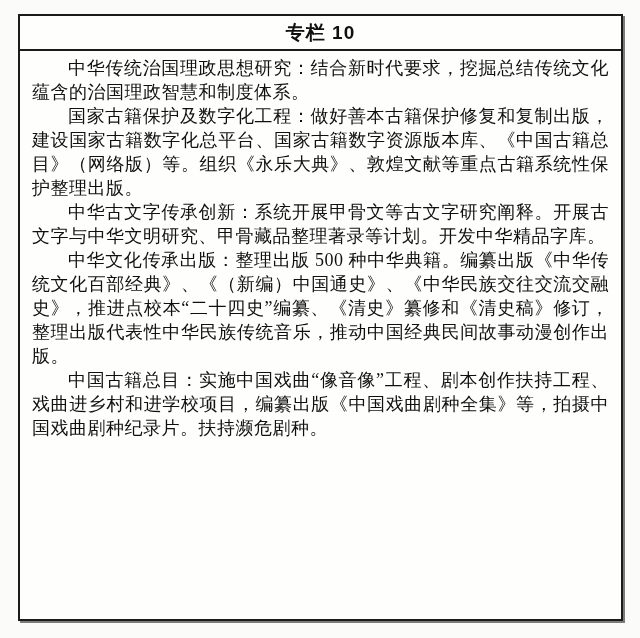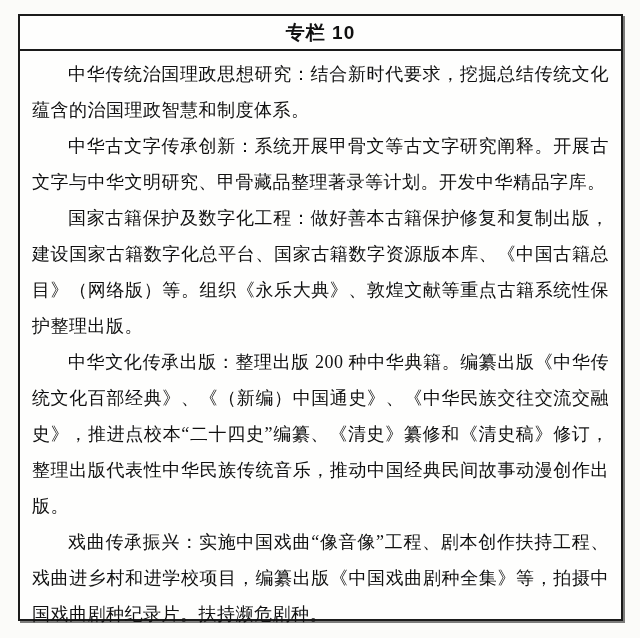--- a/index.html
+++ b/index.html
@@ -36,40 +36,40 @@
     font-family: "Liberation Sans", "DejaVu Sans", sans-serif;
     font-weight: bold;
     font-size: 19px;
     color: #101010;
     letter-spacing: 1px;
   }
   .column-body {
     padding: 5px 12px 6px 12px;
     color: #101010;
     font-size: 18px;
-    line-height: 36px;
+    line-height: 24px;
     text-align: justify;
     letter-spacing: 0.5px;
   }
   .column-body p {
     text-indent: 2em;
   }
 </style>
 </head>
 <body>
 
 <div class="scan-page">
   <div class="column-box">
 
     <div class="column-header">
       <span>专栏 10</span>
     </div>
 
     <div class="column-body">
       <p>中华传统治国理政思想研究：结合新时代要求，挖掘总结传统文化蕴含的治国理政智慧和制度体系。</p>
+      <p>国家古籍保护及数字化工程：做好善本古籍保护修复和复制出版，建设国家古籍数字化总平台、国家古籍数字资源版本库、《中国古籍总目》（网络版）等。组织《永乐大典》、敦煌文献等重点古籍系统性保护整理出版。</p>
       <p>中华古文字传承创新：系统开展甲骨文等古文字研究阐释。开展古文字与中华文明研究、甲骨藏品整理著录等计划。开发中华精品字库。</p>
-      <p>国家古籍保护及数字化工程：做好善本古籍保护修复和复制出版，建设国家古籍数字化总平台、国家古籍数字资源版本库、《中国古籍总目》（网络版）等。组织《永乐大典》、敦煌文献等重点古籍系统性保护整理出版。</p>
-      <p>中华文化传承出版：整理出版 200 种中华典籍。编纂出版《中华传统文化百部经典》、《（新编）中国通史》、《中华民族交往交流交融史》，推进点校本“二十四史”编纂、《清史》纂修和《清史稿》修订，整理出版代表性中华民族传统音乐，推动中国经典民间故事动漫创作出版。</p>
-      <p>戏曲传承振兴：实施中国戏曲“像音像”工程、剧本创作扶持工程、戏曲进乡村和进学校项目，编纂出版《中国戏曲剧种全集》等，拍摄中国戏曲剧种纪录片。扶持濒危剧种。</p>
+      <p>中华文化传承出版：整理出版 500 种中华典籍。编纂出版《中华传统文化百部经典》、《（新编）中国通史》、《中华民族交往交流交融史》，推进点校本“二十四史”编纂、《清史》纂修和《清史稿》修订，整理出版代表性中华民族传统音乐，推动中国经典民间故事动漫创作出版。</p>
+      <p>中国古籍总目：实施中国戏曲“像音像”工程、剧本创作扶持工程、戏曲进乡村和进学校项目，编纂出版《中国戏曲剧种全集》等，拍摄中国戏曲剧种纪录片。扶持濒危剧种。</p>
     </div>
 
   </div>
 </div>
 
 </body></html>

